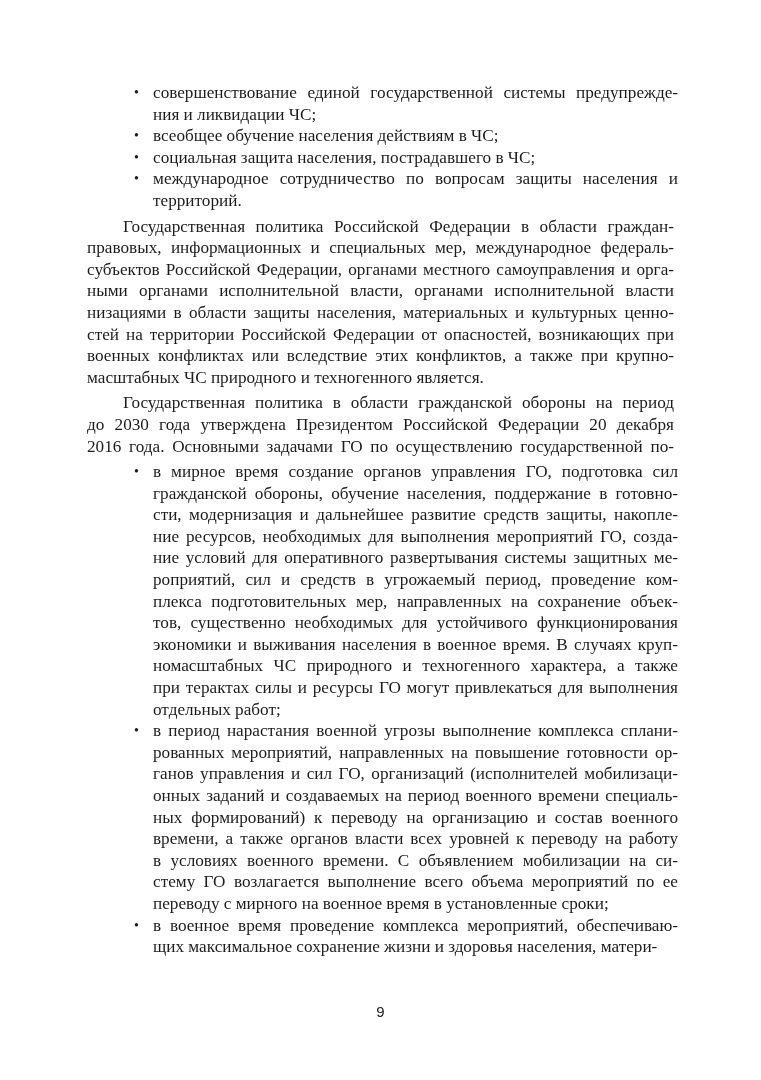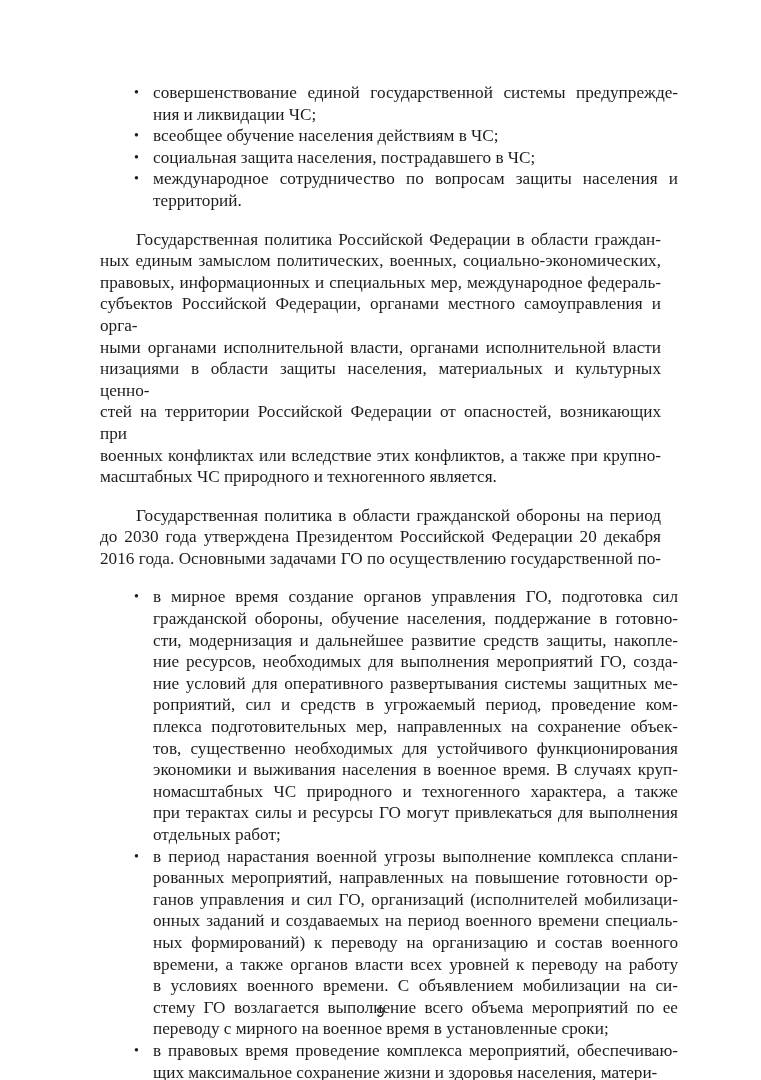--- a/index.html
+++ b/index.html
@@ -19,21 +19,21 @@
     position: absolute;
     left: 83px;
     top: 82px;
     width: 595px;
     font-size: 17.2px;
     line-height: 21.6px;
     text-align: justify;
     hyphens: manual;
   }
   .para {
-    margin: 17px;
+    margin: 4px;
     text-indent: 36px;
   }
   ul.bullets {
     list-style: none;
     margin: 0;
     padding: 0;
   }
   ul.bullets li {
     position: relative;
     padding-left: 70px;
@@ -75,37 +75,36 @@
 
   <ul class="bullets top" id="list-top">
       <li><span class="bullet">•</span><span><span class="line">совершенствование единой государственной системы предупрежде-</span><span class="line last">ния и ликвидации ЧС;</span></span></li>
       <li><span class="bullet">•</span><span><span class="line last">всеобщее обучение населения действиям в ЧС;</span></span></li>
       <li><span class="bullet">•</span><span><span class="line last">социальная защита населения, пострадавшего в ЧС;</span></span></li>
       <li><span class="bullet">•</span><span><span class="line">международное сотрудничество по вопросам защиты населения и</span><span class="line last">территорий.</span></span></li>
     </ul>
 
   <p class="para" id="para-1" style="text-indent: 0px;">
       <span class="line" style="padding-left: 36px;">Государственная политика Российской Федерации в области граждан-</span>
-      <span class="line">ных единым замыслом политических, военных, социально-экономических,</span>
       <span class="line">правовых, информационных и специальных мер, международное федераль-</span>
       <span class="line">субъектов Российской Федерации, органами местного самоуправления и орга-</span>
       <span class="line">ными органами исполнительной власти, органами исполнительной власти</span>
       <span class="line">низациями в области защиты населения, материальных и культурных ценно-</span>
       <span class="line">стей на территории Российской Федерации от опасностей, возникающих при</span>
       <span class="line">военных конфликтах или вследствие этих конфликтов, а также при крупно-</span>
       <span class="line last">масштабных ЧС природного и техногенного является.</span>
     </p>
 
   <p class="para" id="para-2" style="text-indent: 0px;">
       <span class="line" style="padding-left: 36px;">Государственная политика в области гражданской обороны на период</span>
       <span class="line">до 2030 года утверждена Президентом Российской Федерации 20 декабря</span>
       <span class="line">2016 года. Основными задачами ГО по осуществлению государственной по-</span>
     </p>
 
   <ul class="bullets tasks" id="list-tasks">
       <li><span class="bullet">•</span><span><span class="line">в мирное время создание органов управления ГО, подготовка сил</span><span class="line">гражданской обороны, обучение населения, поддержание в готовно-</span><span class="line">сти, модернизация и дальнейшее развитие средств защиты, накопле-</span><span class="line">ние ресурсов, необходимых для выполнения мероприятий ГО, созда-</span><span class="line">ние условий для оперативного развертывания системы защитных ме-</span><span class="line">роприятий, сил и средств в угрожаемый период, проведение ком-</span><span class="line">плекса подготовительных мер, направленных на сохранение объек-</span><span class="line">тов, существенно необходимых для устойчивого функционирования</span><span class="line">экономики и выживания населения в военное время. В случаях круп-</span><span class="line">номасштабных ЧС природного и техногенного характера, а также</span><span class="line">при терактах силы и ресурсы ГО могут привлекаться для выполнения</span><span class="line last">отдельных работ;</span></span></li>
       <li><span class="bullet">•</span><span><span class="line">в период нарастания военной угрозы выполнение комплекса сплани-</span><span class="line">рованных мероприятий, направленных на повышение готовности ор-</span><span class="line">ганов управления и сил ГО, организаций (исполнителей мобилизаци-</span><span class="line">онных заданий и создаваемых на период военного времени специаль-</span><span class="line">ных формирований) к переводу на организацию и состав военного</span><span class="line">времени, а также органов власти всех уровней к переводу на работу</span><span class="line">в условиях военного времени. С объявлением мобилизации на си-</span><span class="line">стему ГО возлагается выполнение всего объема мероприятий по ее</span><span class="line last">переводу с мирного на военное время в установленные сроки;</span></span></li>
-      <li><span class="bullet">•</span><span><span class="line">в правовых время проведение комплекса мероприятий, обеспечиваю-</span><span class="line last">щих максимальное сохранение жизни и здоровья населения, матери-</span></span></li>
+      <li><span class="bullet">•</span><span><span class="line">в военное время проведение комплекса мероприятий, обеспечиваю-</span><span class="line last">щих максимальное сохранение жизни и здоровья населения, матери-</span></span></li>
     </ul>
 
 </div>
 
 <div class="page-number">9</div>
 
 </body></html>

